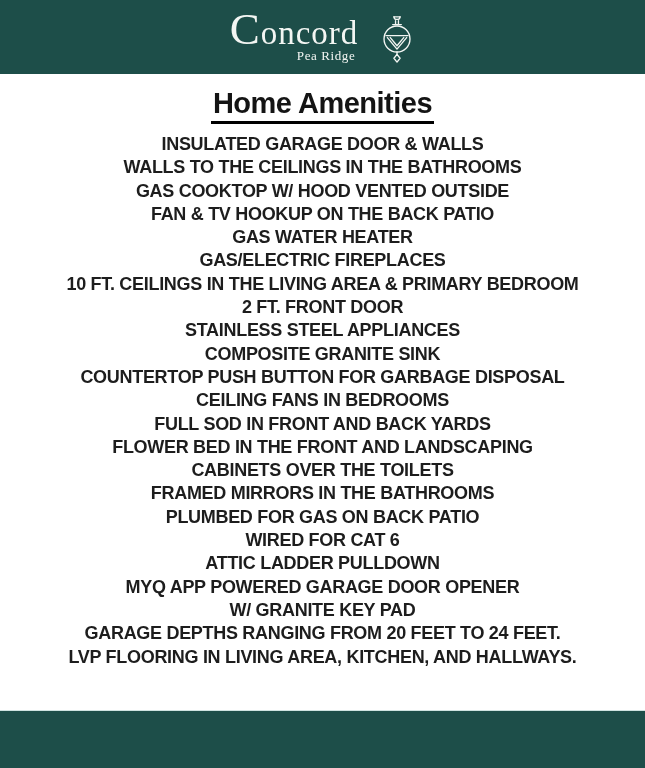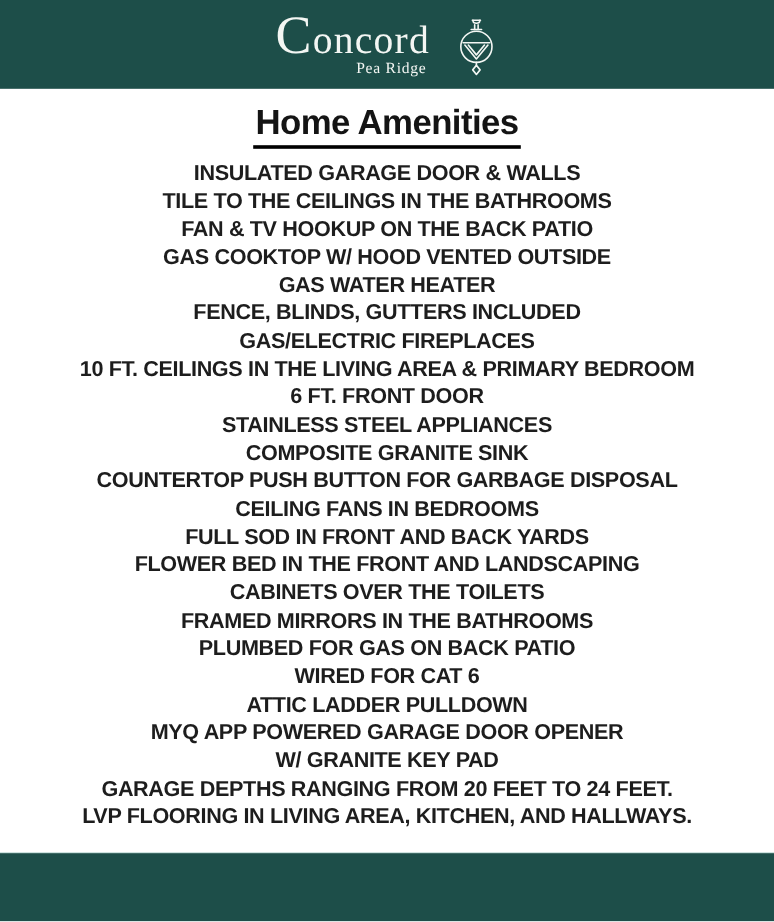--- a/index.html
+++ b/index.html
@@ -73,28 +73,27 @@
       </span>
     </div>
   </div>
 
   <div class="main">
     <div class="title-wrap">
       <span class="title-text">Home Amenities</span>
     </div>
     <ul class="amenities">
         <li>INSULATED GARAGE DOOR &amp; WALLS</li>
-        <li>TILE TO THE CEILINGS IN THE BATHROOMS</li>
+        <li>WALLS TO THE CEILINGS IN THE BATHROOMS</li>
+        <li>GAS COOKTOP W/ HOOD VENTED OUTSIDE</li>
         <li>FAN &amp; TV HOOKUP ON THE BACK PATIO</li>
-        <li>GAS COOKTOP W/ HOOD VENTED OUTSIDE</li>
         <li>GAS WATER HEATER</li>
-        <li>FENCE, BLINDS, GUTTERS INCLUDED</li>
         <li>GAS/ELECTRIC FIREPLACES</li>
         <li>10 FT. CEILINGS IN THE LIVING AREA &amp; PRIMARY BEDROOM</li>
-        <li>6 FT. FRONT DOOR</li>
+        <li>2 FT. FRONT DOOR</li>
         <li>STAINLESS STEEL APPLIANCES</li>
         <li>COMPOSITE GRANITE SINK</li>
         <li>COUNTERTOP PUSH BUTTON FOR GARBAGE DISPOSAL</li>
         <li>CEILING FANS IN BEDROOMS</li>
         <li>FULL SOD IN FRONT AND BACK YARDS</li>
         <li>FLOWER BED IN THE FRONT AND LANDSCAPING</li>
         <li>CABINETS OVER THE TOILETS</li>
         <li>FRAMED MIRRORS IN THE BATHROOMS</li>
         <li>PLUMBED FOR GAS ON BACK PATIO</li>
         <li>WIRED FOR CAT 6</li>

